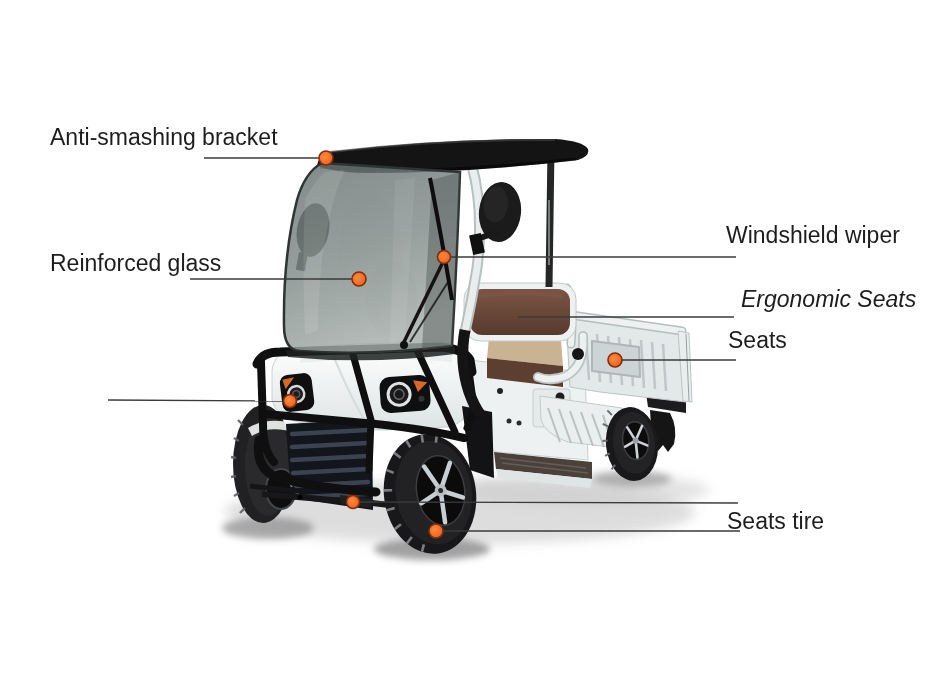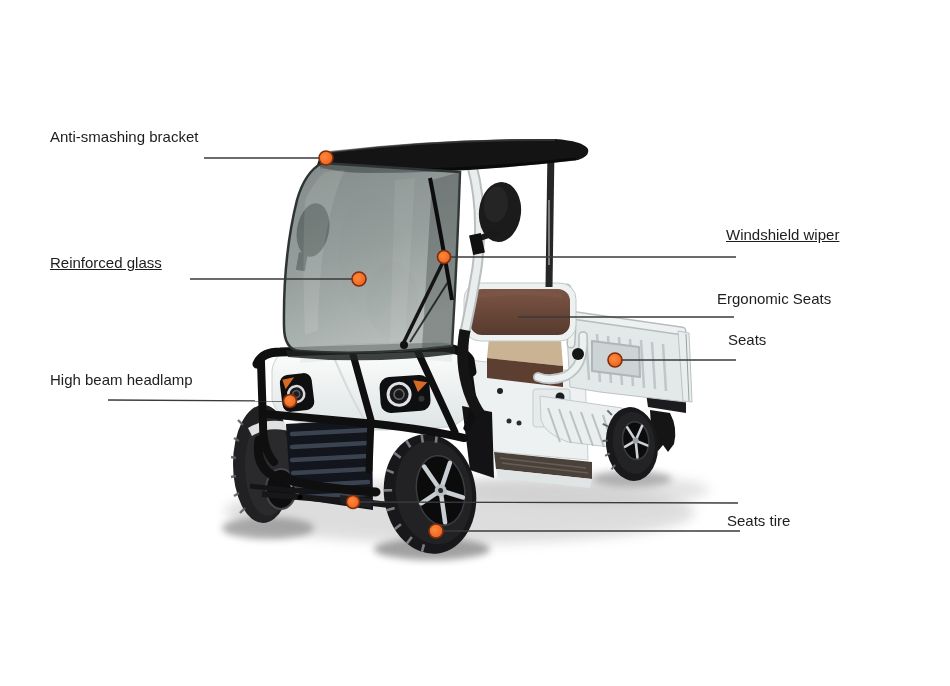--- a/index.html
+++ b/index.html
@@ -13,30 +13,30 @@
   .stage{
     position:relative;
     width:950px;height:686px;
     background:#ffffff;
     overflow:hidden;
     font-family:"Liberation Sans","DejaVu Sans",sans-serif;
   }
   .stage svg{position:absolute;left:0;top:0;}
   .callout{
     position:absolute;
-    font-size:15px;
+    font-size:23px;
     line-height:20px;
     color:var(--text-color);
     white-space:nowrap;
   }
   .l-bracket{left:50px;top:127px;}
-  .l-glass{left:50px;top:253px;text-decoration:underline;}
+  .l-glass{left:50px;top:253px;}
   .l-headlamp{left:50px;top:370px;}
-  .l-wiper{left:726px;top:225px;text-decoration:underline;}
-  .l-seats{left:717px;top:289px;}
+  .l-wiper{left:726px;top:225px;}
+  .l-seats{left:741px;top:289px;font-style:italic;}
   .l-coach{left:728px;top:330px;}
   .l-suspension{left:724px;top:478px;}
   .l-tire{left:727px;top:511px;}
 </style>
 </head>
 <body>
 
 <div class="stage">
 
   <svg width="950" height="686" viewBox="0 0 950 686">
@@ -296,19 +296,18 @@
       <circle cx="290" cy="401" r="6.5"></circle>
       <circle cx="444" cy="257" r="6.5"></circle>
       <circle cx="615" cy="360" r="7"></circle>
       <circle cx="353" cy="502" r="6.5"></circle>
       <circle cx="436" cy="531" r="7"></circle>
     </g>
   </svg>
 
   <div class="callout l-bracket">Anti-smashing bracket</div>
   <div class="callout l-glass">Reinforced glass</div>
-  <div class="callout l-headlamp">High beam headlamp</div>
   <div class="callout l-wiper">Windshield wiper</div>
   <div class="callout l-seats">Ergonomic Seats</div>
   <div class="callout l-coach">Seats</div>
   <div class="callout l-tire">Seats tire</div>
 
 </div>
 
 </body></html>

